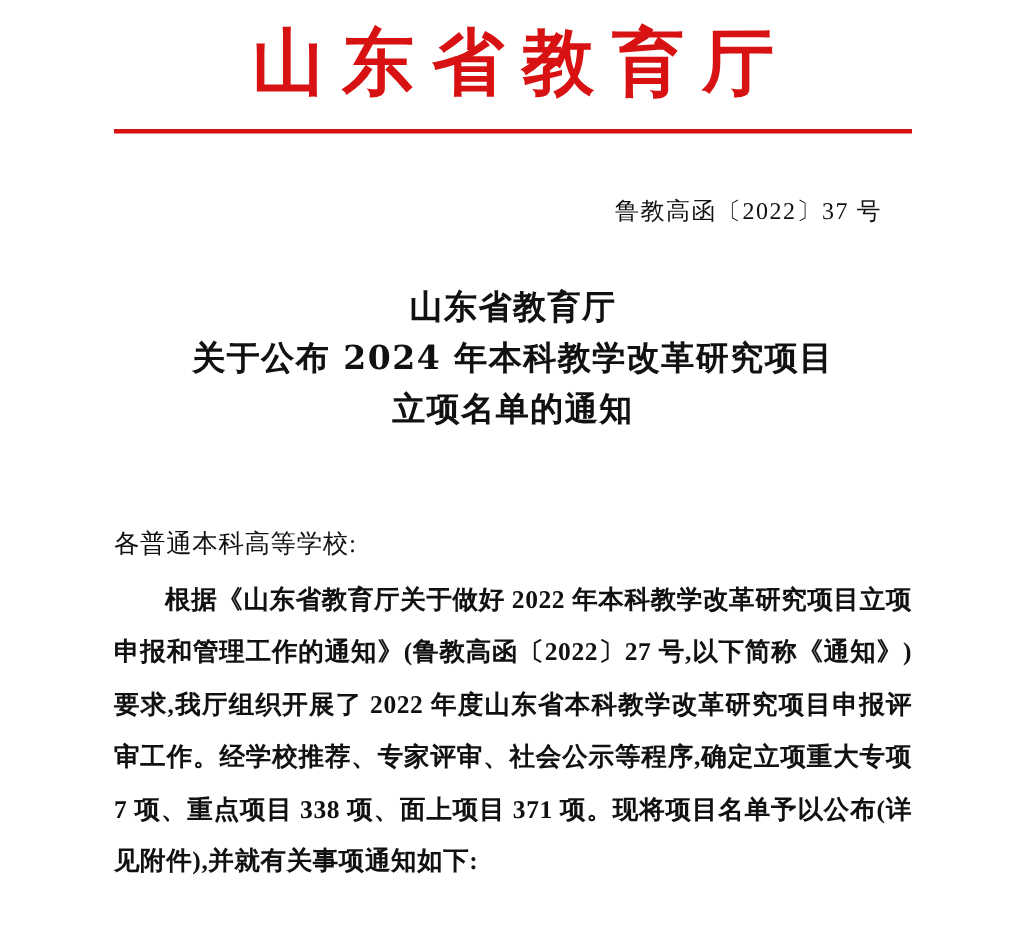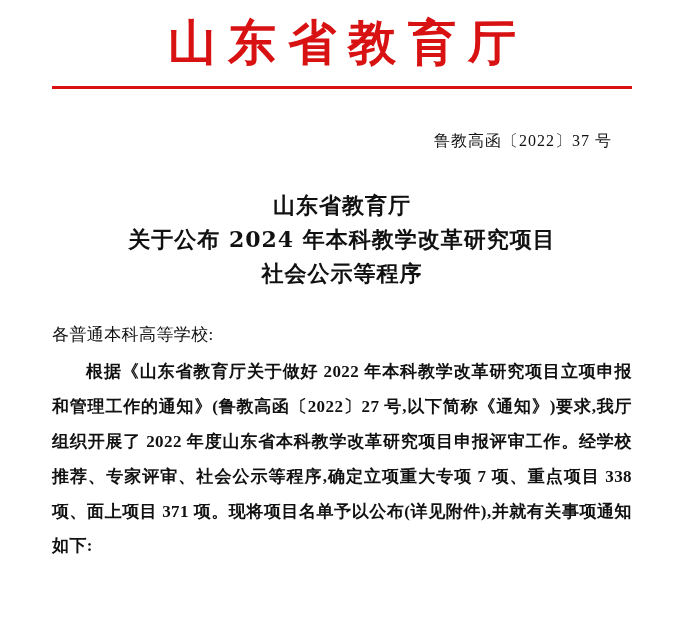--- a/index.html
+++ b/index.html
@@ -11,21 +11,21 @@
     height: 628px;
     background: #ffffff;
     font-family: "Liberation Serif", "DejaVu Serif", serif;
     overflow: hidden;
   }
   .page {
     position: relative;
     width: 684px;
     height: 628px;
     box-sizing: border-box;
-    padding: 0 52px;
+    padding: 0 76px;
   }
   .letterhead {
     text-align: center;
     color: #d81212;
     font-family: "DejaVu Serif", "Liberation Serif", serif;
     font-weight: bold;
     font-size: 48px;
     letter-spacing: 12px;
     line-height: 1;
     padding-top: 18px;
@@ -52,21 +52,21 @@
     color: #111;
   }
   .title-line {
     font-size: 22px;
     font-weight: bold;
     line-height: 1.55;
     letter-spacing: 1px;
     font-family: "DejaVu Serif", "Liberation Serif", serif;
   }
   .body-block {
-    margin-top: 28px;
+    margin-top: 56px;
     color: #111;
     font-size: 17px;
     line-height: 2.05;
     text-align: justify;
     text-justify: inter-character;
     letter-spacing: 0.4px;
   }
   .salutation {
     margin: 0 0 2px 0;
   }
@@ -83,21 +83,21 @@
 
   <div class="letterhead">山东省教育厅</div>
 
   <div class="rule"></div>
 
   <div class="doc-number">鲁教高函〔2022〕37 号</div>
 
   <div class="title-block">
     <div class="title-line">山东省教育厅</div>
     <div class="title-line">关于公布 2024 年本科教学改革研究项目</div>
-    <div class="title-line">社会公示等程序</div>
+    <div class="title-line">立项名单的通知</div>
   </div>
 
   <div class="body-block">
     <p class="salutation">各普通本科高等学校:</p>
     <p class="para">根据《山东省教育厅关于做好 2022 年本科教学改革研究项目立项申报和管理工作的通知》(鲁教高函〔2022〕27 号,以下简称《通知》)要求,我厅组织开展了 2022 年度山东省本科教学改革研究项目申报评审工作。经学校推荐、专家评审、社会公示等程序,确定立项重大专项 7 项、重点项目 338 项、面上项目 371 项。现将项目名单予以公布(详见附件),并就有关事项通知如下:</p>
   </div>
 
 </div>
 
 </body></html>

